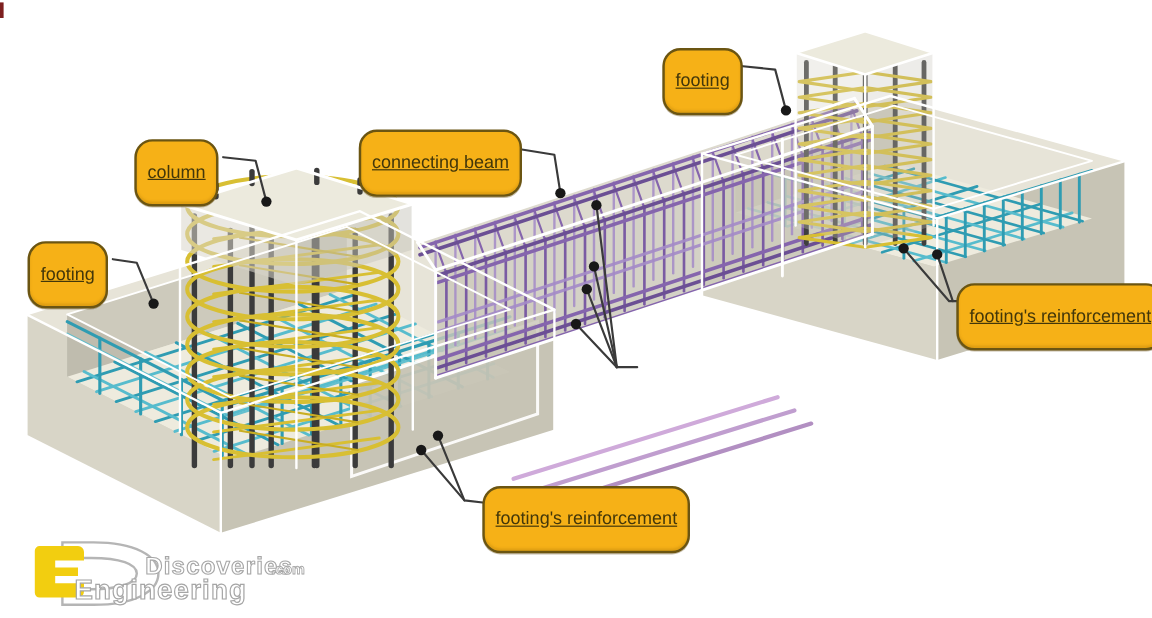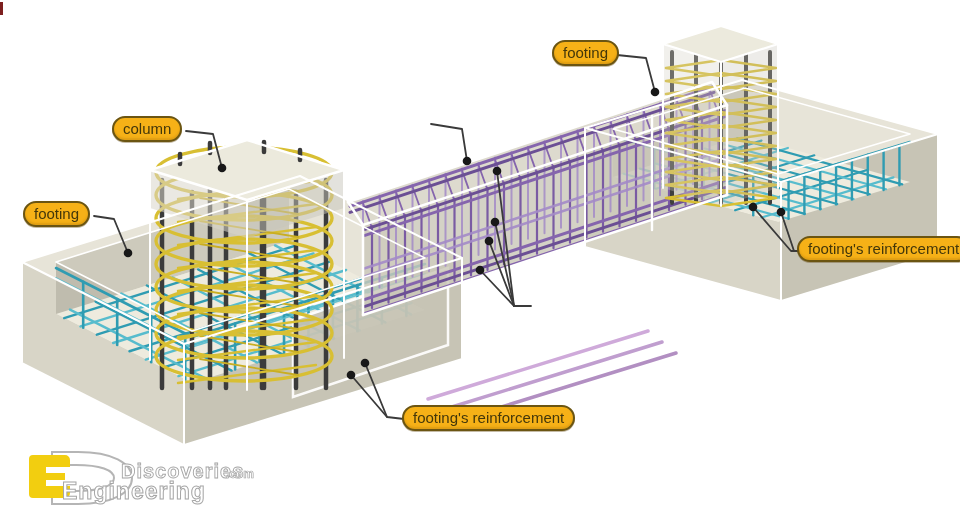--- a/index.html
+++ b/index.html
@@ -1,22 +1,22 @@
 <!DOCTYPE html>
 <html><head>
 <meta charset="utf-8">
 <style>
   html,body{margin:0;padding:0;background:#fff;}
   #stage{position:relative;width:960px;height:515px;background:#ffffff;overflow:hidden;
          font-family:"Liberation Sans",sans-serif;}
   #scene{position:absolute;left:0;top:0;}
   .pill{position:absolute;display:flex;align-items:center;justify-content:center;
         background:#F6B117;border:2px solid #6b5512;border-radius:15px;
-        padding:2px 9px;font-size:15px;line-height:1.2;color:#43370a;
-        white-space:nowrap;box-shadow:0 1px 0 rgba(90,60,0,.35), inset 0 -2px 2px rgba(140,90,0,.22);}
+        padding:17px 9px;font-size:15px;line-height:1.2;color:#43370a;
+        white-space:nowrap;box-shadow:0 1px 0 rgba(90,60,0,.35), inset 0 -2px 2px rgba(140,90,0,.22);text-decoration:underline;}
 </style>
 </head>
 <body>
 
 <div id="stage">
 
   <svg id="scene" width="960" height="515" viewBox="0 0 960 515">
     <rect x="0" y="2" width="3" height="13" fill="#7d1f1f"></rect>
     <g>
         <polygon points="22,262 300,176 462,258 184,344" fill="#e7e4d8" stroke="none" stroke-width="0" opacity="1"></polygon>
@@ -312,17 +312,18 @@
     <g>
       <path d="M52,452 h26 c34,0 54,11 54,26 c0,15 -20,26 -54,26 h-26 v-13 h24 c24,0 38,-5 38,-13 c0,-8 -14,-13 -38,-13 h-24 z" fill="#ffffff" stroke="#b5b5b5" stroke-width="2"></path>
       <path d="M33,455 h32 a5,5 0 0 1 5,5 v7 h-24 v6 h19 v7 h-19 v6 h24 v7 a5,5 0 0 1 -5,5 h-32 a4,4 0 0 1 -4,-4 v-35 a4,4 0 0 1 4,-4 z" fill="#F2CE10"></path>
       <text x="121" y="478" font-size="20" font-weight="bold" fill="#ffffff" stroke="#a6a6a6" stroke-width="0.9" letter-spacing="1">Discoveries</text>
       <text x="226" y="478" font-size="12" font-weight="bold" fill="#ffffff" stroke="#a6a6a6" stroke-width="0.7">.com</text>
       <text x="62" y="499" font-size="23" font-weight="bold" fill="#ffffff" stroke="#a6a6a6" stroke-width="1" letter-spacing="1">Engineering</text>
     </g>
   </svg>
 
   <div class="pill" style="left:112px;top:116px;">column</div>
+  <div class="pill" style="left:299px;top:108px;">connecting beam</div>
   <div class="pill" style="left:23px;top:201px;">footing</div>
   <div class="pill" style="left:552px;top:40px;">footing</div>
   <div class="pill" style="left:797px;top:236px;">footing's reinforcement</div>
   <div class="pill" style="left:402px;top:405px;">footing's reinforcement</div>
 </div>
 
 </body></html>

